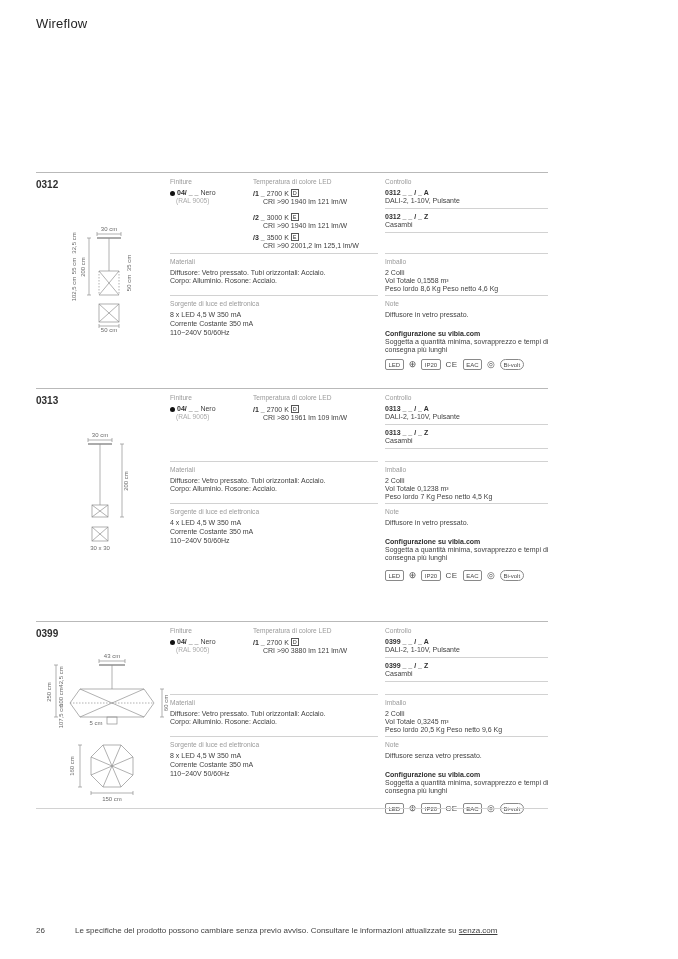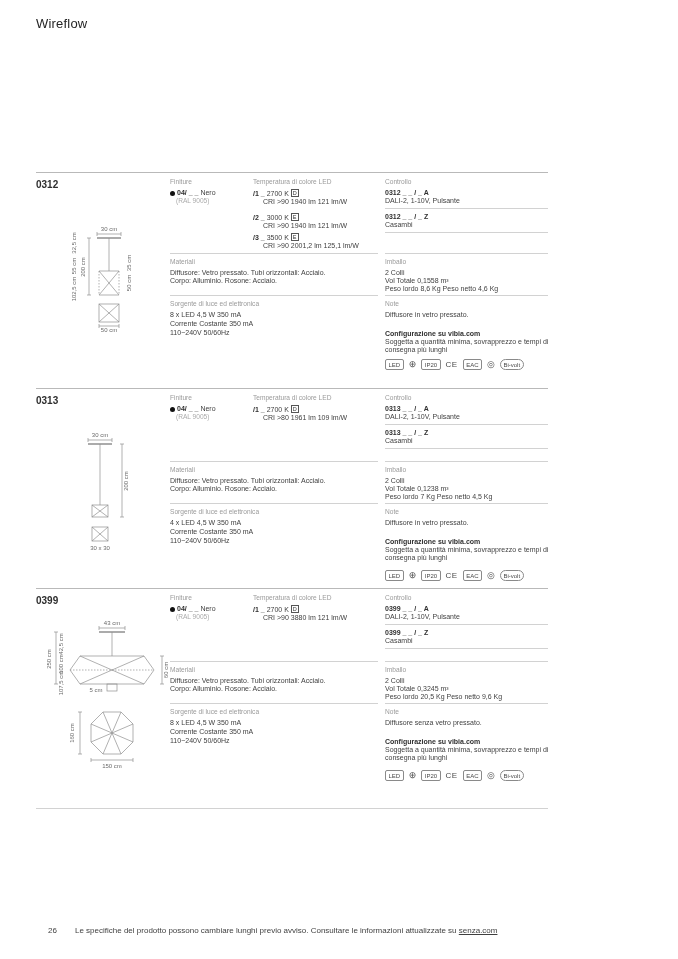--- a/index.html
+++ b/index.html
@@ -202,21 +202,21 @@
     <span class="bx">LED</span>
     <span class="ic">⊕</span>
     <span class="bx">IP20</span>
     <span class="ce">CE</span>
     <span class="bx">EAC</span>
     <span class="ic">◎</span>
     <span class="bx pill">Bi-volt</span>
   </div>
 </div>
 
-<div class="section" style="top:588px;height:208px">
+<div class="section" style="top:621px;height:208px">
   <div class="code">0399</div>
 
   <svg class="draw" style="left:6px;top:30px" width="132" height="152" viewBox="0 0 132 152">
     <text x="70" y="6" text-anchor="middle">43 cm</text>
     <line x1="57" y1="9" x2="83" y2="9"></line>
       <line x1="57" y1="7" x2="57" y2="11"></line>
       <line x1="83" y1="7" x2="83" y2="11"></line>
     <line class="thick" x1="57" y1="13" x2="83" y2="13"></line>
     <line x1="70" y1="13" x2="70" y2="37"></line>
     <polygon points="38,37 102,37 112,51 102,65 38,65 28,51"></polygon>
@@ -306,17 +306,17 @@
     <span class="bx">IP20</span>
     <span class="ce">CE</span>
     <span class="bx">EAC</span>
     <span class="ic">◎</span>
     <span class="bx pill">Bi-volt</span>
   </div>
 </div>
 
 <div class="rl" style="left:36px;top:808px;width:512px"></div>
 
-<div class="footer" style="left:48px">26</div>
+<div class="footer" style="left:36px">26</div>
 <div class="footer" style="left:75px">
-  <span>Le specifiche del prodotto possono cambiare lunghi previo avviso. Consultare le informazioni attualizzate su</span>
+  <span>Le specifiche del prodotto possono cambiare senza previo avviso. Consultare le informazioni attualizzate su</span>
   <span style="text-decoration:underline;cursor:pointer">senza.com</span>
 </div>
 
 </body></html>

